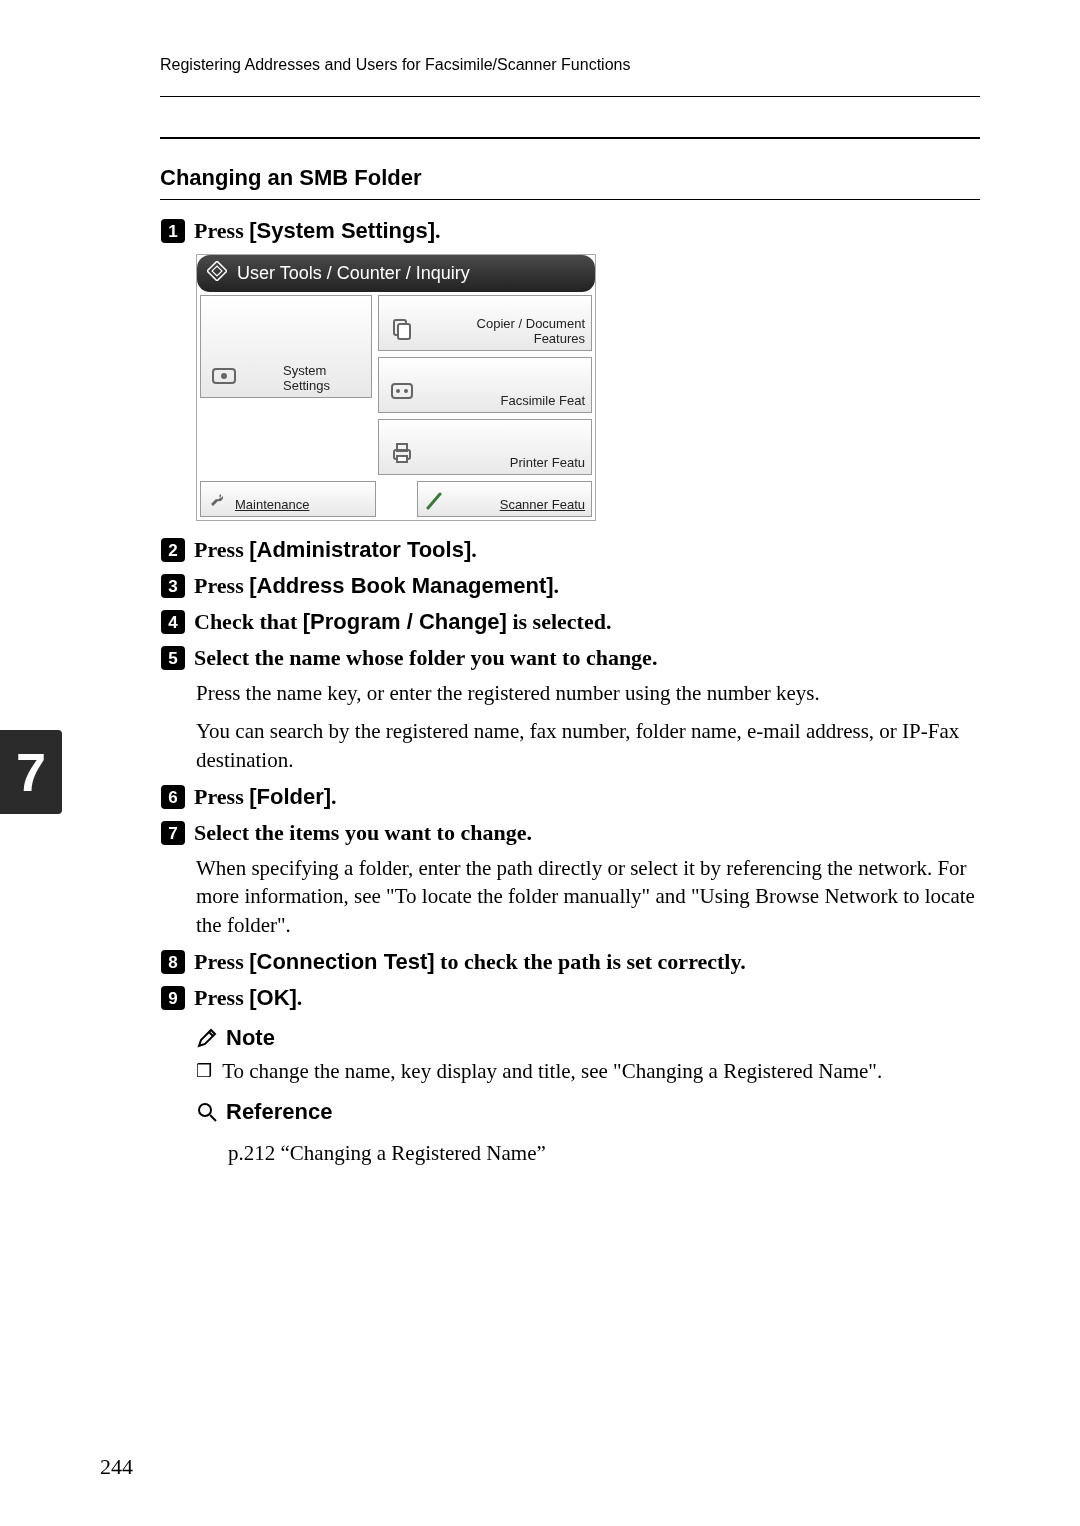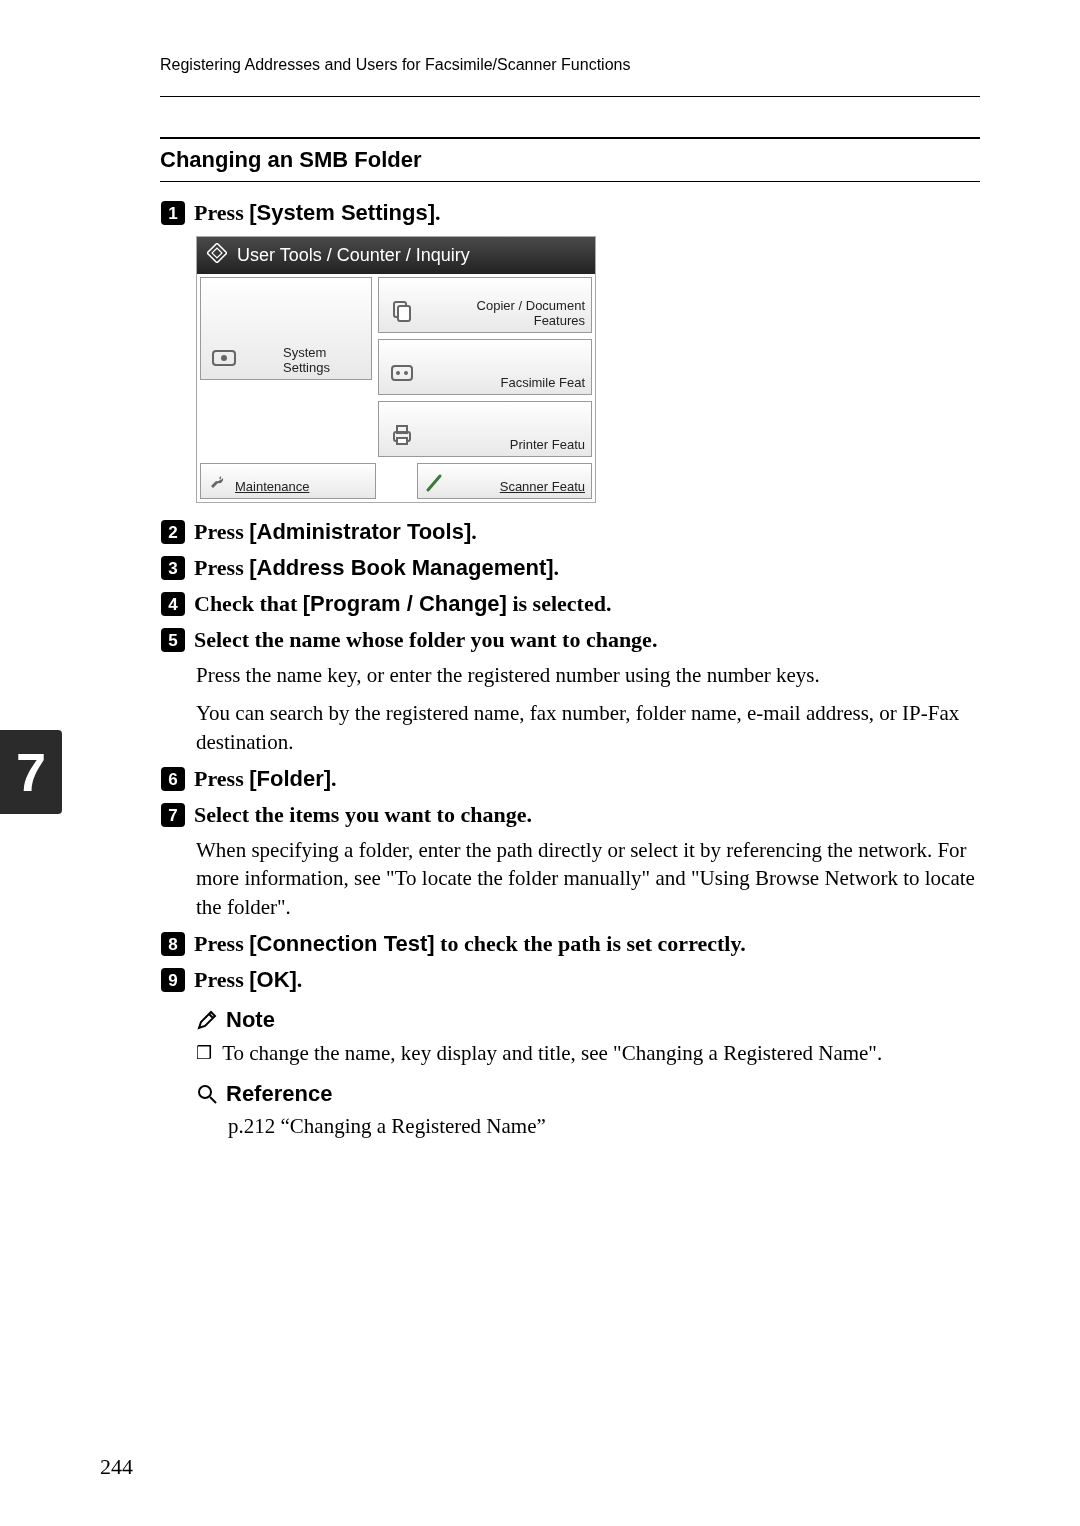--- a/index.html
+++ b/index.html
@@ -20,21 +20,21 @@
     border-bottom: 1px solid #000;
     padding-bottom: 22px;
     margin-bottom: 40px;
   }
   .section-heading {
     font-family: Arial, Helvetica, sans-serif;
     font-size: 22px;
     font-weight: bold;
     border-top: 2px solid #000;
     border-bottom: 1px solid #000;
-    padding: 8px 0 8px 0;
+    padding: 26px 0 8px 0;
     margin-bottom: 18px;
   }
   .step {
     margin: 10px 0 8px 0;
   }
   .step-line {
     display: flex;
     align-items: center;
     gap: 8px;
   }
@@ -70,20 +70,21 @@
     font-size: 14px;
   }
   .ui-shot .titlebar {
     background: linear-gradient(#4a4a4a, #222);
     color: #fff;
     padding: 6px 10px;
     font-size: 18px;
     display: flex;
     align-items: center;
     gap: 10px;
+    border-radius: 13px;
   }
   .ui-shot .gridarea {
     display: flex;
   }
   .ui-shot .leftcol {
     width: 178px;
     display: flex;
     flex-direction: column;
   }
   .ui-shot .rightcol {
@@ -146,21 +147,21 @@
     display: flex;
     gap: 10px;
     line-height: 1.35;
   }
   .note-bullet .bsq {
     font-size: 18px;
     line-height: 28px;
   }
   .ref-body {
     font-size: 21px;
-    margin: 7px 0 0 68px;
+    margin: 16px 0 0 68px;
   }
   .page-no {
     position: absolute;
     left: 100px;
     bottom: 46px;
     font-size: 22px;
   }
   .pencil-icon, .mag-icon { width:22px; height:22px; flex:0 0 22px; }
 </style>
 </head>

